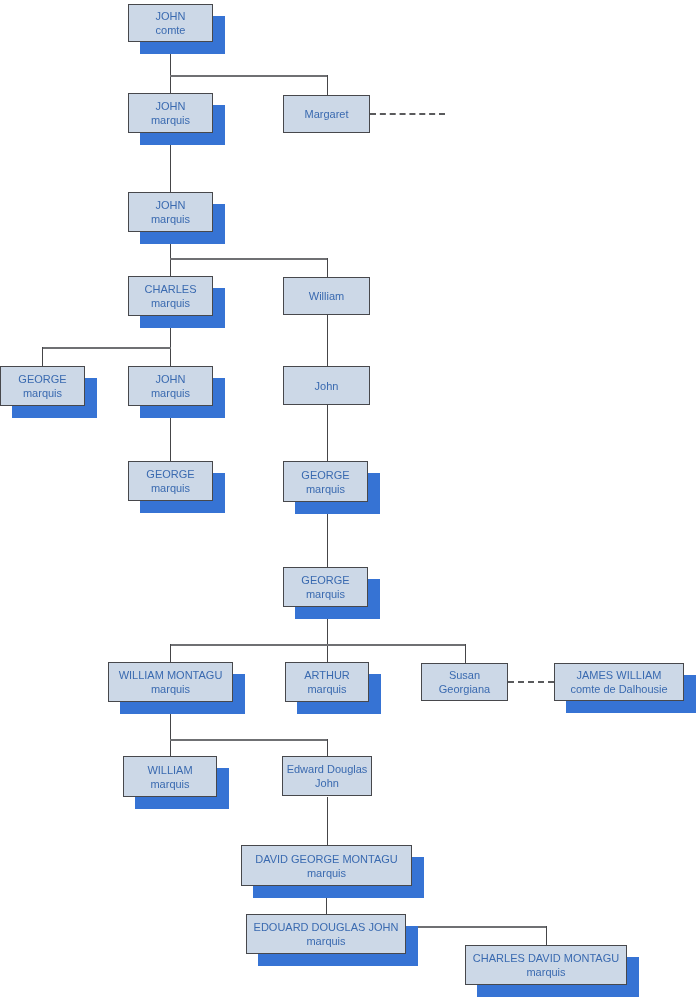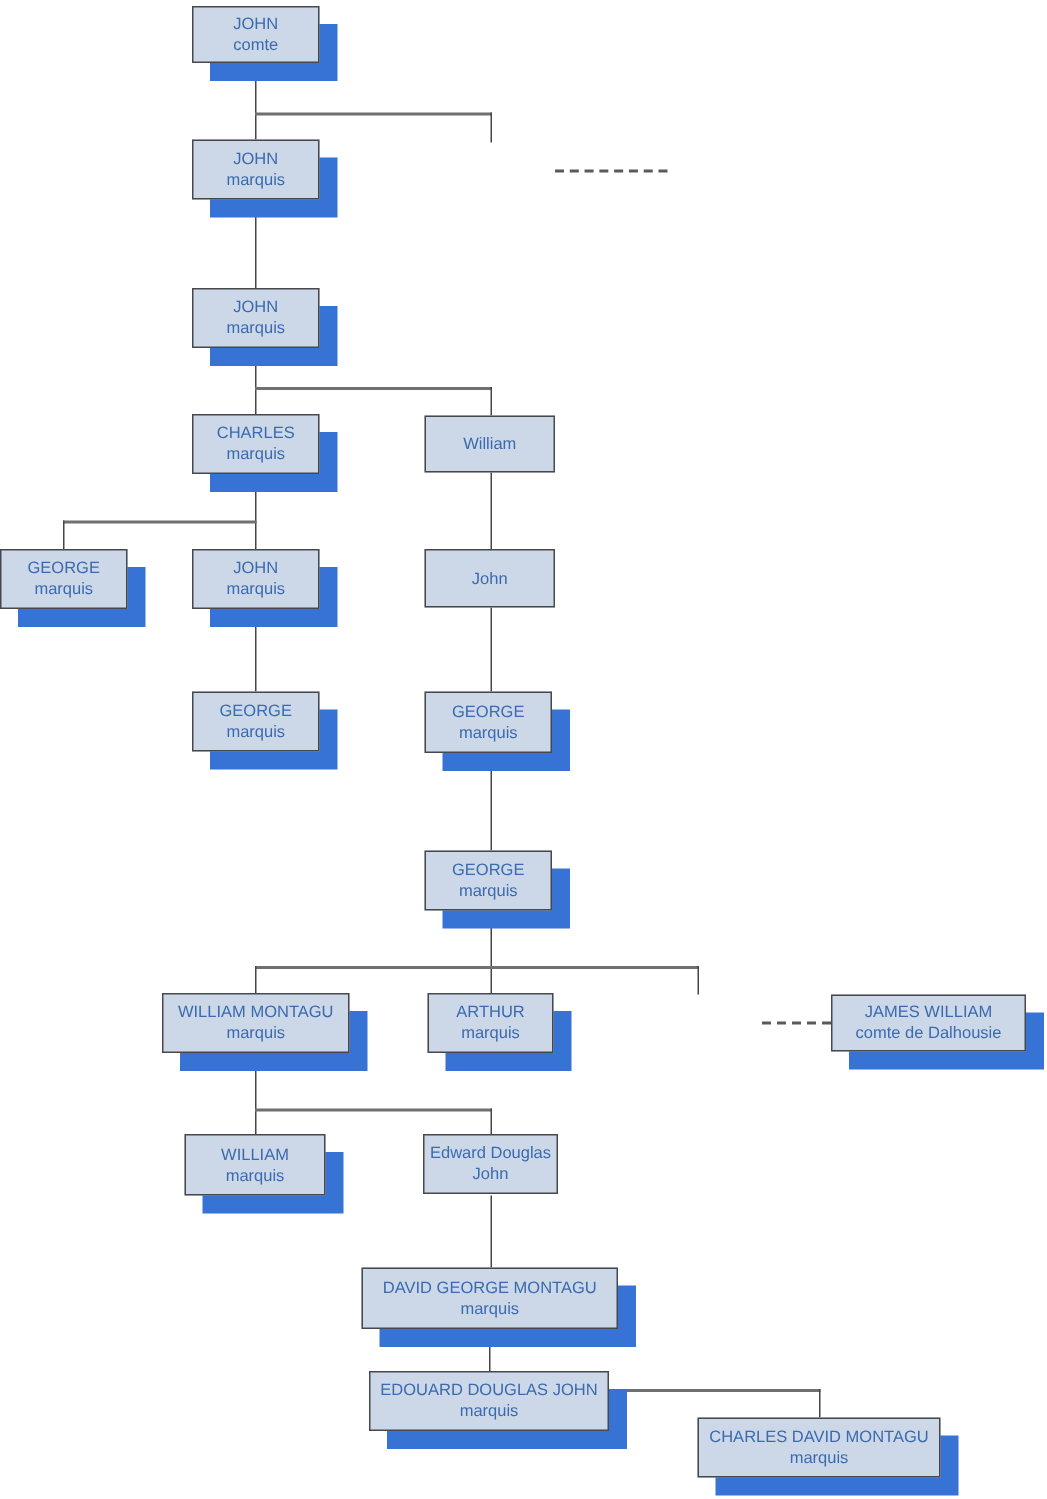--- a/index.html
+++ b/index.html
@@ -68,20 +68,24 @@
   <div class="node shadowed" style="left:128px;top:4px;width:85px;height:38px">
     <div class="nm">JOHN</div>
     <div class="sub">comte</div>
   </div>
 
   <div class="node shadowed" style="left:128px;top:93px;width:85px;height:40px">
     <div class="nm">JOHN</div>
     <div class="sub">marquis</div>
   </div>
 
+  <div class="node" style="left:283px;top:95px;width:87px;height:38px">
+    <div class="nm">Margaret</div>
+    <div class="sub"></div>
+  </div>
 
 
   <div class="node shadowed" style="left:128px;top:192px;width:85px;height:40px">
     <div class="nm">JOHN</div>
     <div class="sub">marquis</div>
   </div>
 
   <div class="node shadowed" style="left:128px;top:276px;width:85px;height:40px">
     <div class="nm">CHARLES</div>
     <div class="sub">marquis</div>
@@ -125,20 +129,24 @@
   <div class="node shadowed" style="left:108px;top:662px;width:125px;height:40px">
     <div class="nm">WILLIAM MONTAGU</div>
     <div class="sub">marquis</div>
   </div>
 
   <div class="node shadowed" style="left:285px;top:662px;width:84px;height:40px">
     <div class="nm">ARTHUR</div>
     <div class="sub">marquis</div>
   </div>
 
+  <div class="node" style="left:421px;top:663px;width:87px;height:38px">
+    <div class="nm">Susan</div>
+    <div class="sub">Georgiana</div>
+  </div>
 
   <div class="node shadowed" style="left:554px;top:663px;width:130px;height:38px">
     <div class="nm">JAMES WILLIAM</div>
     <div class="sub">comte de Dalhousie</div>
   </div>
 
   <div class="node shadowed" style="left:123px;top:756px;width:94px;height:41px">
     <div class="nm">WILLIAM</div>
     <div class="sub">marquis</div>
   </div>

